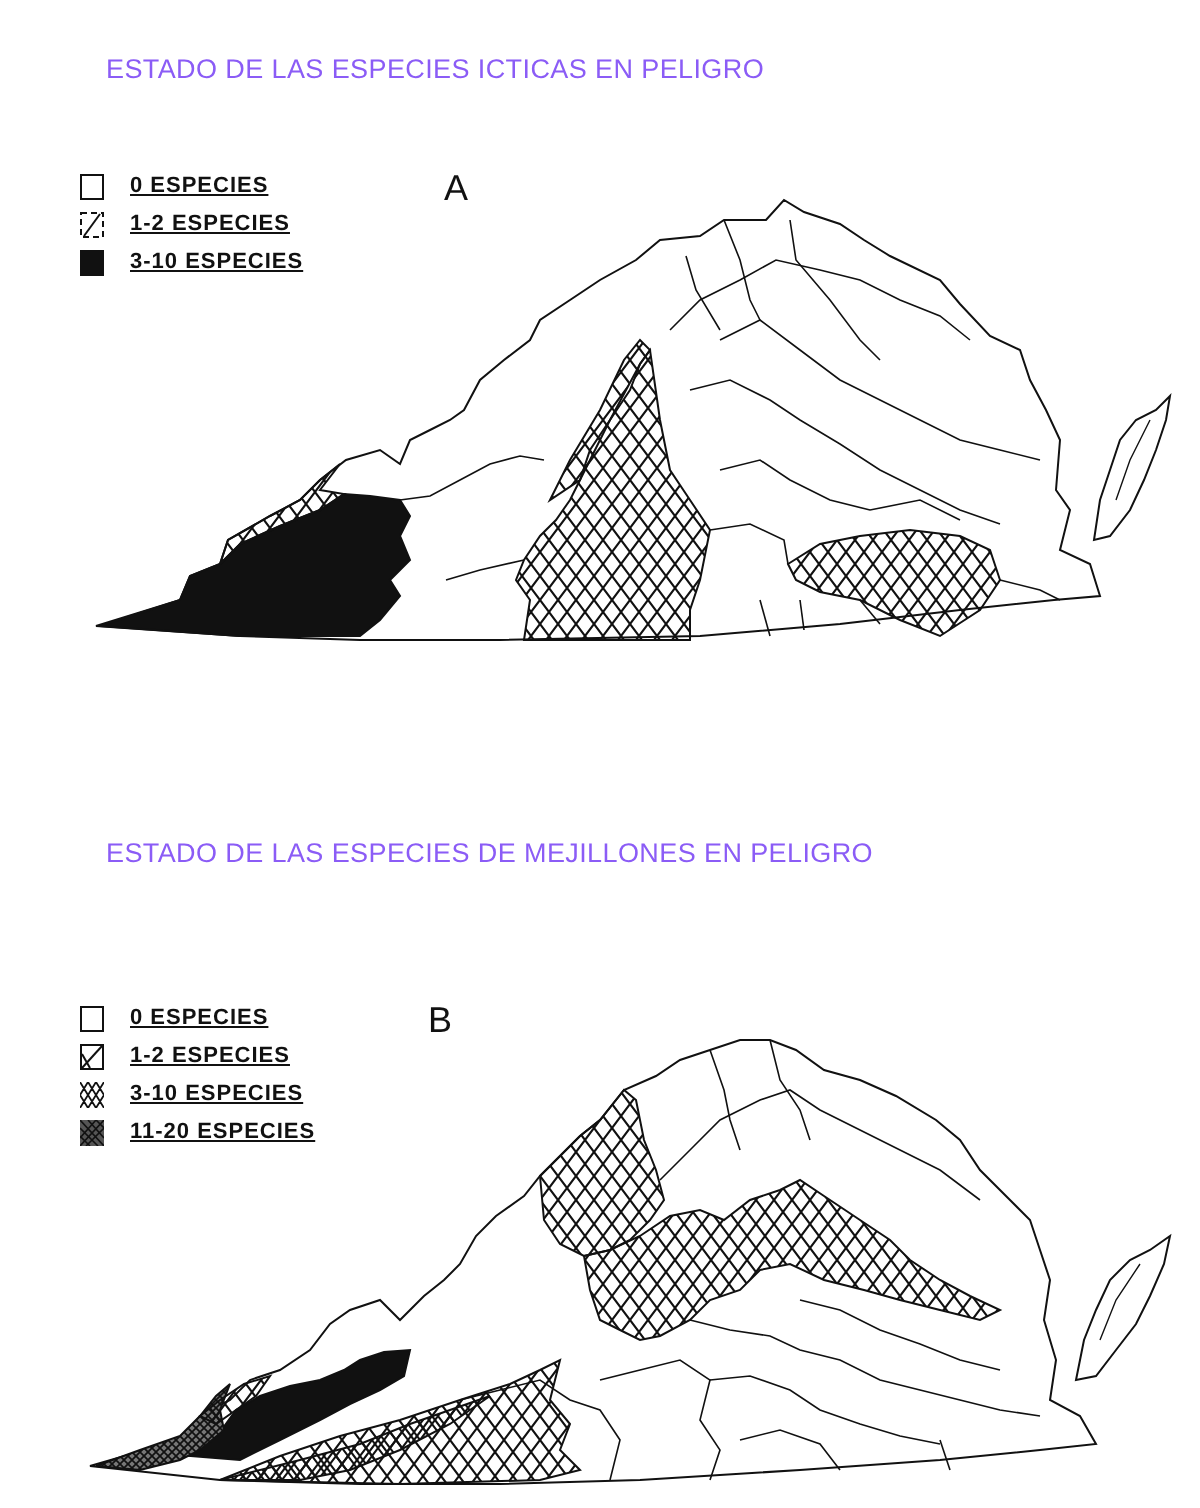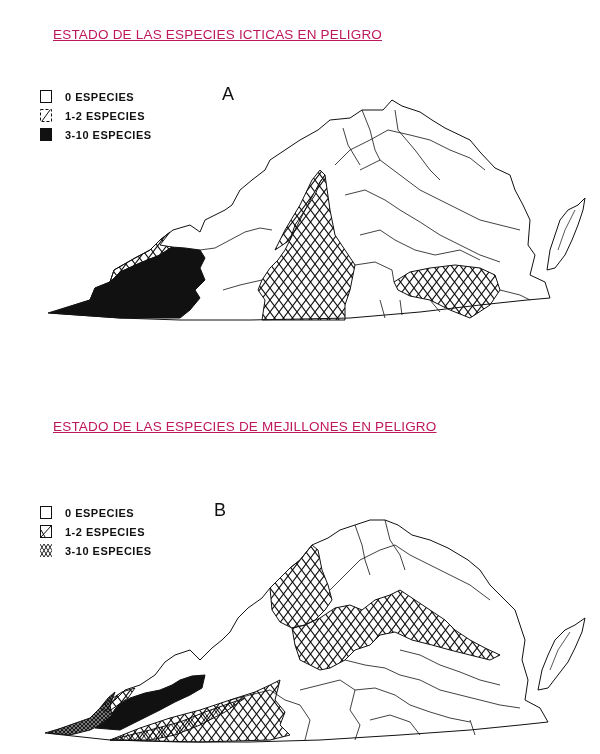--- a/index.html
+++ b/index.html
@@ -1,20 +1,20 @@
 <!DOCTYPE html>
 <html><head>
 <meta charset="utf-8">
 <style>
   html, body { margin: 0; padding: 0; background: #ffffff; }
   body { width: 600px; height: 754px; position: relative; overflow: hidden;
          font-family: "Liberation Sans", sans-serif; color: #111; }
-  .title { position: absolute; left: 53px; font-size: 13.5px; letter-spacing: 0.2px; color: #be185d; text-decoration: underline; }
+  .title { position: absolute; left: 53px; font-size: 13.5px; letter-spacing: 0.2px; color: #8b5cf6; }
   .legend { position: absolute; left: 40px; }
-  .legend-row { display: flex; align-items: center; height: 19px; }
+  .legend-row { display: flex; align-items: flex-start; height: 19px; text-decoration: underline; }
   .swatch { width: 12px; height: 13px; margin-right: 13px; box-sizing: border-box; }
   .legend-label { font-size: 11px; font-weight: bold; letter-spacing: 0.5px; color: #111; }
   .panel-letter { position: absolute; font-size: 18px; color: #111; }
   svg.map { position: absolute; left: 0; }
 </style>
 </head>
 <body>
 
 <div class="title" style="top:27px;">ESTADO DE LAS ESPECIES ICTICAS EN PELIGRO</div>
 
@@ -97,20 +97,27 @@
       </svg>
     <span class="legend-label">1-2 ESPECIES</span>
   </div>
   <div class="legend-row">
     <svg class="swatch" viewBox="0 0 12 13">
         <rect x="0" y="0" width="12" height="13" fill="#fff"></rect>
         <path d="M0 0 L4 6.5 L0 13 M4 0 L8 6.5 L4 13 M8 0 L12 6.5 L8 13 M4 0 L0 6.5 L4 13 M8 0 L4 6.5 L8 13 M12 0 L8 6.5 L12 13" stroke="#111" stroke-width="0.9" fill="none"></path>
       </svg>
     <span class="legend-label">3-10 ESPECIES</span>
   </div>
+  <div class="legend-row">
+    <svg class="swatch" viewBox="0 0 12 13">
+        <rect x="0" y="0" width="12" height="13" fill="#555"></rect>
+        <path d="M0 0 L12 13 M4 0 L12 9 M0 4 L9 13 M8 0 L12 4 M0 8 L5 13 M12 0 L0 13 M8 0 L0 9 M12 4 L3 13" stroke="#111" stroke-width="0.8"></path>
+      </svg>
+    <span class="legend-label">11-20 ESPECIES</span>
+  </div>
 </div>
 
 <div class="panel-letter" style="left:214px; top:500px;">B</div>
 
 <svg class="map" style="top:500px;" width="600" height="254" viewBox="0 500 600 254">
   <defs>
     <pattern id="xhatchB" width="9" height="12" patternUnits="userSpaceOnUse">
       <path d="M0 0 L9 12 M9 0 L0 12" stroke="#111" stroke-width="1.1" fill="none"></path>
     </pattern>
     <pattern id="xhatchBfine" width="6" height="8" patternUnits="userSpaceOnUse">

